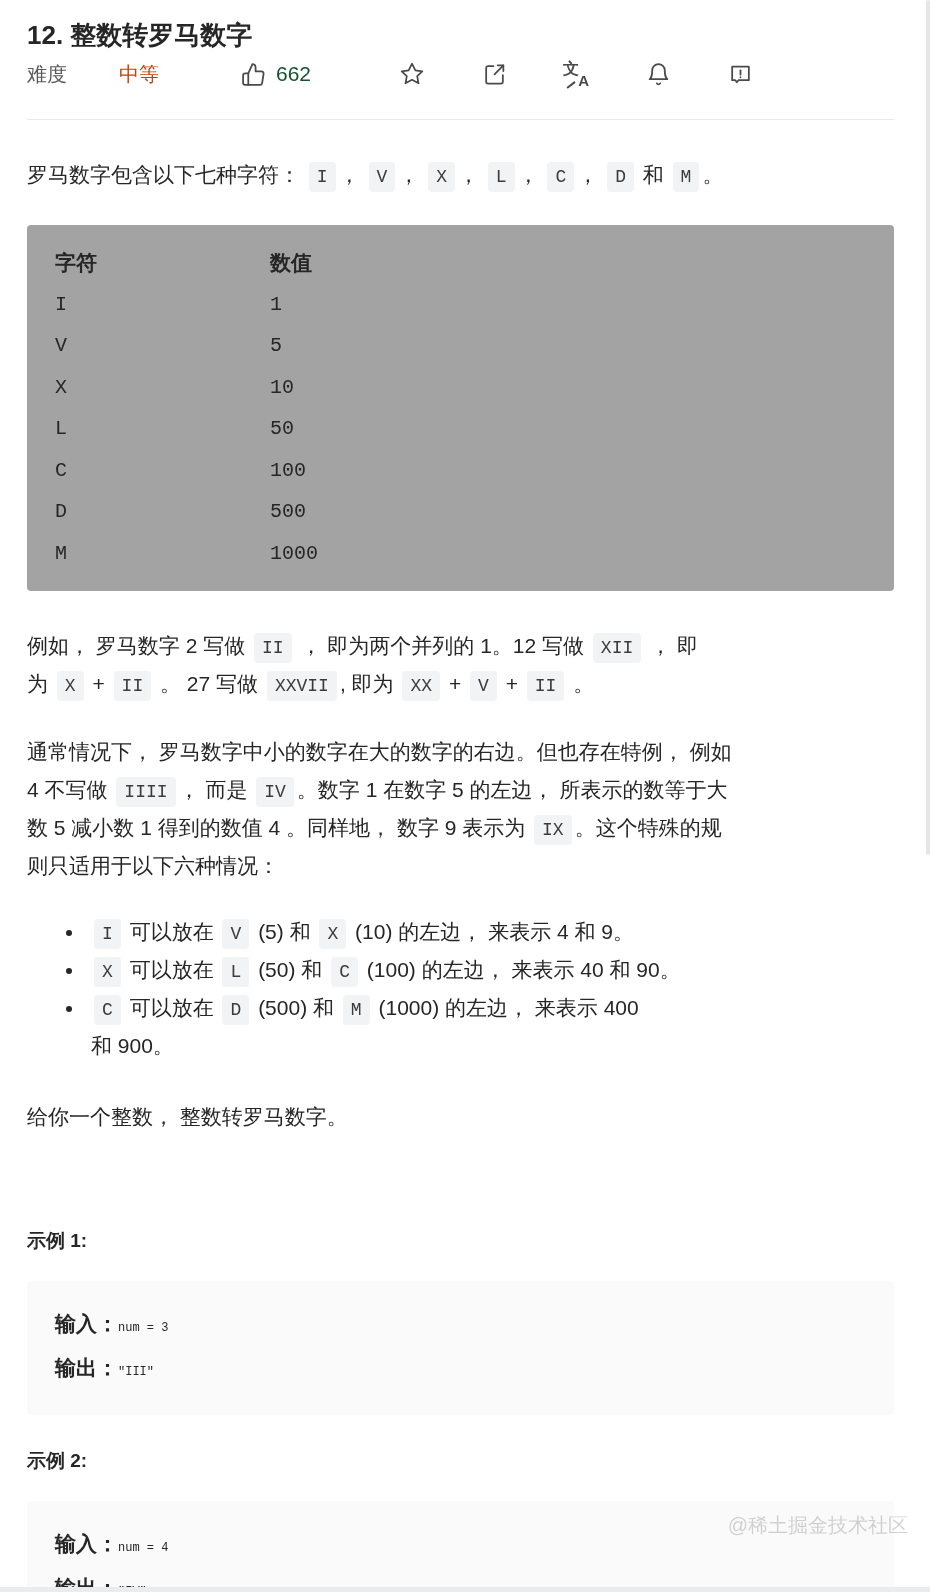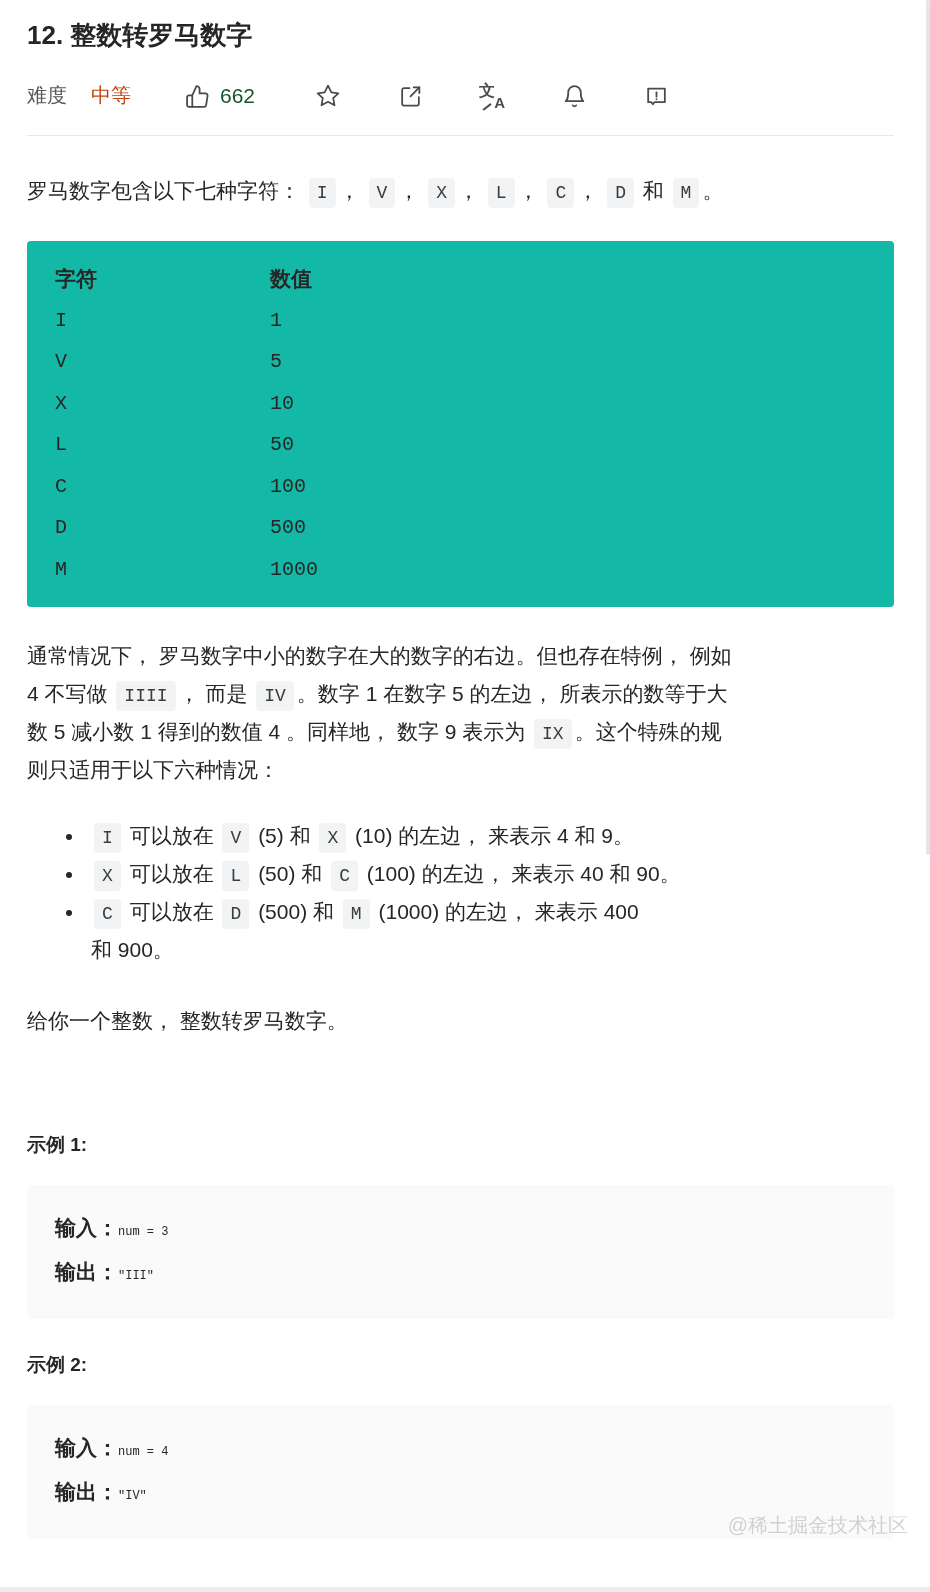--- a/index.html
+++ b/index.html
@@ -6,42 +6,42 @@
   .page{
     position:relative;
     width:930px;height:1592px;
     background:#ffffff;
     overflow:hidden;
     font-family:"Liberation Sans","DejaVu Sans",sans-serif;
     color:#262626;
   }
   .content{padding:20px 36px 0 27px;}
   .title{font-size:26px;font-weight:700;margin:0;line-height:30px;}
-  .meta-row{margin-top:27px;display:flex;align-items:flex-end;height:32px;}
+  .meta-row{margin-top:11px;display:flex;align-items:flex-start;height:32px;gap:28px;}
   .diff-label{font-size:20px;color:#595959;}
   .diff-value{font-size:20px;margin-left:24px;}
   .like-group{margin-left:53px;display:flex;align-items:center;}
   .like-count{font-size:21px;color:#14532d;margin-left:10px;}
   .action-icons{display:flex;align-items:center;margin-left:60px;gap:56px;}
   .icon{display:inline-flex;align-items:center;justify-content:center;width:26px;height:26px;cursor:pointer;}
   .icon svg{display:block;}
   .translate-box{position:relative;width:26px;height:26px;color:#4a4a4a;}
   .translate-zh{position:absolute;left:0;top:-2px;font-size:16px;font-weight:600;}
   .translate-a{position:absolute;right:0;bottom:-2px;font-size:15px;font-weight:600;}
   .translate-slash{position:absolute;left:3px;bottom:1px;width:10px;height:1.8px;background:#4a4a4a;transform:rotate(-38deg);}
   .divider{border:none;border-top:1px solid #e8e8e8;margin:26px 0 0 0;}
   .para{font-size:21px;line-height:38px;margin:36px 0 0 0;}
   .chip{
     display:inline-block;background:#f2f3f4;border-radius:4px;
     padding:0 8px;margin:0 3px;
     font-family:"Liberation Mono","DejaVu Sans Mono",monospace;
     font-size:18px;line-height:30px;color:#3c3c3c;
   }
   .pre-block{
-    background:#14b8a6;border-radius:4px;
+    background:#a3a3a3;border-radius:4px;
     margin-top:31px;padding:18px 28px;
     font-size:21px;line-height:39.5px;
   }
   .vt-col1{display:inline-block;width:215px;}
   .vt-header .vt-col1,.vt-header .vt-col2{font-weight:700;}
   .vt-mono{font-family:"Liberation Mono","DejaVu Sans Mono",monospace;font-size:20px;}
   .bullets{margin:28px 0 0 0;padding-left:58px;}
   .bullets li{font-size:21px;line-height:38px;padding-left:6px;margin:0;}
   .example-heading{font-size:19px;font-weight:700;margin:92px 0 0 0;}
   .example-heading.second{margin-top:33px;}
@@ -124,20 +124,21 @@
       </div>
       <div><span class="vt-col1 vt-mono">I</span><span class="vt-mono">1</span></div>
       <div><span class="vt-col1 vt-mono">V</span><span class="vt-mono">5</span></div>
       <div><span class="vt-col1 vt-mono">X</span><span class="vt-mono">10</span></div>
       <div><span class="vt-col1 vt-mono">L</span><span class="vt-mono">50</span></div>
       <div><span class="vt-col1 vt-mono">C</span><span class="vt-mono">100</span></div>
       <div><span class="vt-col1 vt-mono">D</span><span class="vt-mono">500</span></div>
       <div><span class="vt-col1 vt-mono">M</span><span class="vt-mono">1000</span></div>
     </div>
 
+    <p class="para">例如， 罗马数字 2 写做 <code class="chip">II</code> ， 即为两个并列的 1。12 写做 <code class="chip">XII</code> ， 即<br>为 <code class="chip">X</code> + <code class="chip">II</code> 。 27 写做 <code class="chip">XXVII</code>, 即为 <code class="chip">XX</code> + <code class="chip">V</code> + <code class="chip">II</code> 。</p>
 
     <p class="para" style="margin-top:30px;">通常情况下， 罗马数字中小的数字在大的数字的右边。但也存在特例， 例如<br>4 不写做 <code class="chip">IIII</code>， 而是 <code class="chip">IV</code>。数字 1 在数字 5 的左边， 所表示的数等于大<br>数 5 减小数 1 得到的数值 4 。同样地， 数字 9 表示为 <code class="chip">IX</code>。这个特殊的规<br>则只适用于以下六种情况：</p>
 
     <ul class="bullets">
       <li><code class="chip">I</code> 可以放在 <code class="chip">V</code> (5) 和 <code class="chip">X</code> (10) 的左边， 来表示 4 和 9。</li>
       <li><code class="chip">X</code> 可以放在 <code class="chip">L</code> (50) 和 <code class="chip">C</code> (100) 的左边， 来表示 40 和 90。</li>
       <li><code class="chip">C</code> 可以放在 <code class="chip">D</code> (500) 和 <code class="chip">M</code> (1000) 的左边， 来表示 400<br>和 900。</li>
     </ul>
 
     <p class="para" style="margin-top:33px;">给你一个整数， 整数转罗马数字。</p>

